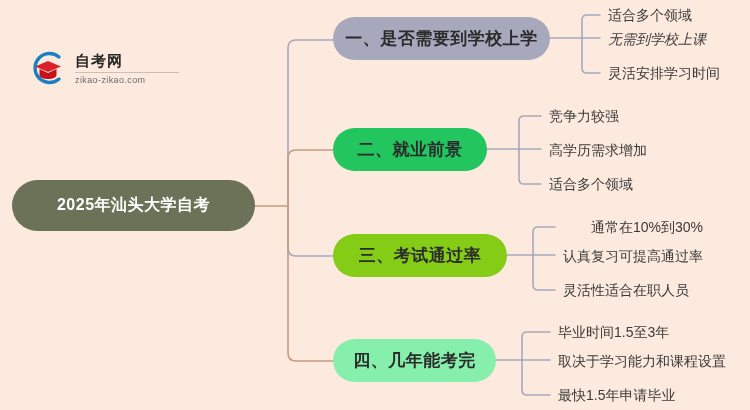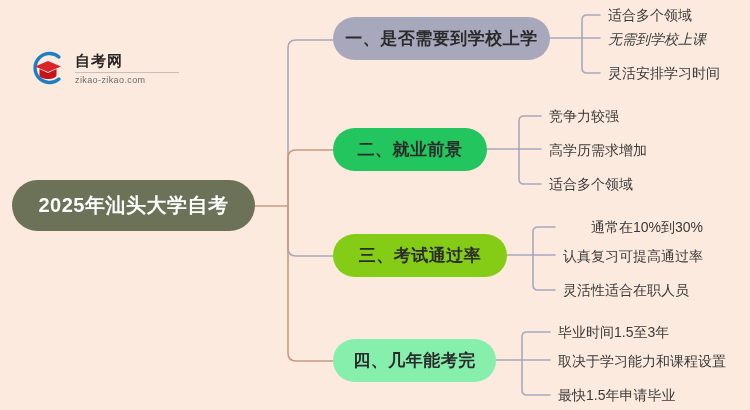--- a/index.html
+++ b/index.html
@@ -19,21 +19,21 @@
   .logo-title{font-size:15px;font-weight:bold;color:#262626;letter-spacing:1px;line-height:16px;}
   .logo-rule{height:1px;background:#c9bfb8;margin:3px 0 2px 0;width:104px;}
   .logo-url{font-size:9px;color:#6a6a6a;letter-spacing:.4px;line-height:10px;}
 
   
   .node{position:absolute;display:flex;align-items:center;justify-content:center;
         border-radius:999px;box-sizing:border-box;white-space:nowrap;}
   .node-label{font-weight:bold;}
 
   #root-node{left:12px;top:180px;width:243px;height:51px;background:#6b7257;}
-  #root-node .node-label{color:#ffffff;font-size:20px;letter-spacing:.5px;}
+  #root-node .node-label{color:#ffffff;font-size:16px;letter-spacing:.5px;}
 
   .branch-node{height:43px;}
   .branch-node .node-label{font-size:17px;color:#2b2b2b;letter-spacing:.5px;}
 
   #branch-node-0{left:333px;top:17px;width:217px;background:#a8a8bd;}
   #branch-node-1{left:333px;top:128px;width:154px;background:#22c55e;}
   #branch-node-2{left:333px;top:234px;width:174px;background:#84cc16;}
   #branch-node-3{left:333px;top:339px;width:163px;background:#86efac;}
 
   

